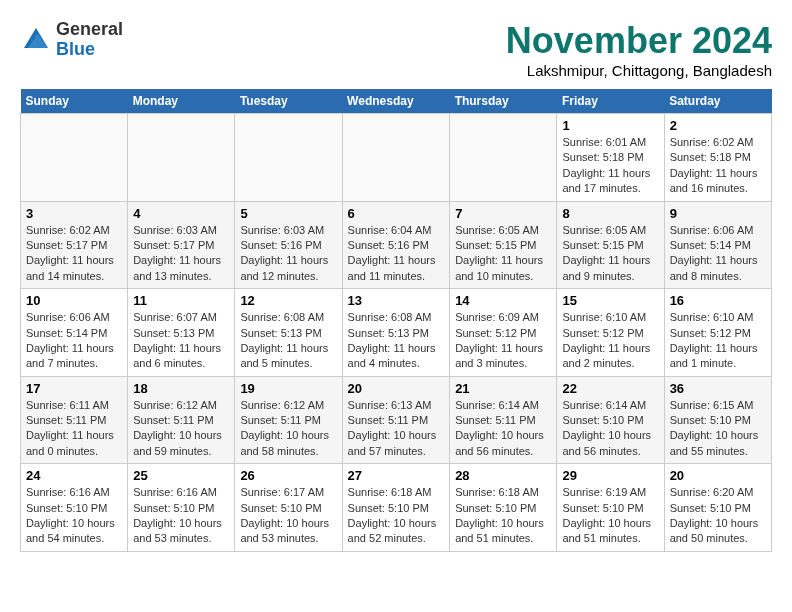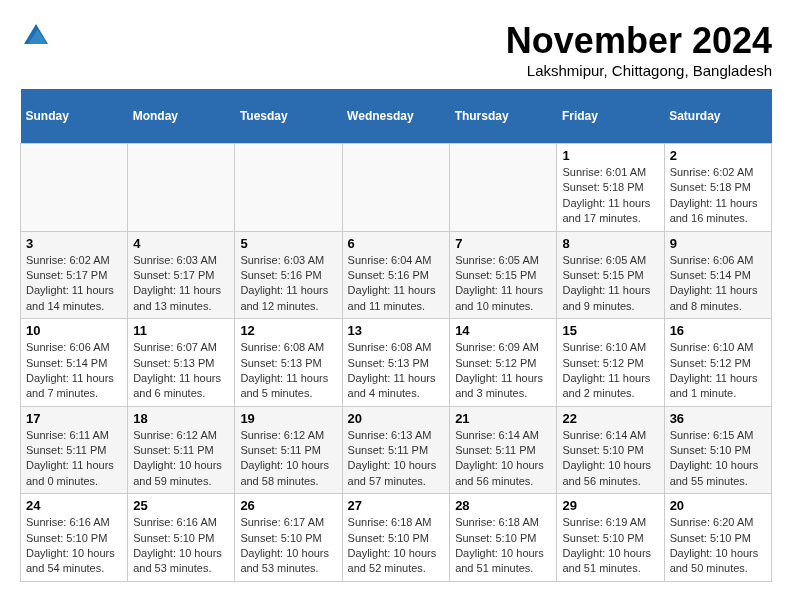--- a/index.html
+++ b/index.html
@@ -31,35 +31,35 @@
     .logo-icon {
       width: 32px;
       height: 32px;
     }
     .title-section {
       text-align: right;
     }
     .month-title {
       font-size: 36px;
       font-weight: bold;
-      color: #000000;
+      color: #0f766e;
     }
     .location {
       font-size: 15px;
       color: #000000;
     }
     table {
       width: 100%;
       border-collapse: collapse;
       font-size: 11px;
     }
     thead tr th {
       background-color: #2b6cb0;
       color: #fff;
-      padding: 20px 5px;
+      padding: 5px 5px;
       text-align: left;
       font-size: 12px;
       font-weight: bold;
     }
     tbody tr td {
       border: 1px solid #ccc;
       padding: 4px 5px;
       vertical-align: top;
       width: 108px;
       height: 80px;
@@ -85,20 +85,24 @@
   </style>
 </head>
 <body>
 
 <div class="header-section">
   <div class="logo">
     <svg class="logo-icon" viewBox="0 0 40 40">
       <polygon points="20,5 35,30 5,30" fill="#1a6fb5"></polygon>
       <polygon points="22,12 34,30 10,30" fill="#4a9fd4" opacity="0.5"></polygon>
     </svg>
+    <div class="logo-text">
+      <span class="logo-general">General</span><br>
+      <span class="logo-blue">Blue</span>
+    </div>
   </div>
   <div class="title-section">
     <div class="month-title">November 2024</div>
     <div class="location">Lakshmipur, Chittagong, Bangladesh</div>
   </div>
 </div>
 
 <table>
   <thead>
     <tr id="weekday-header">

